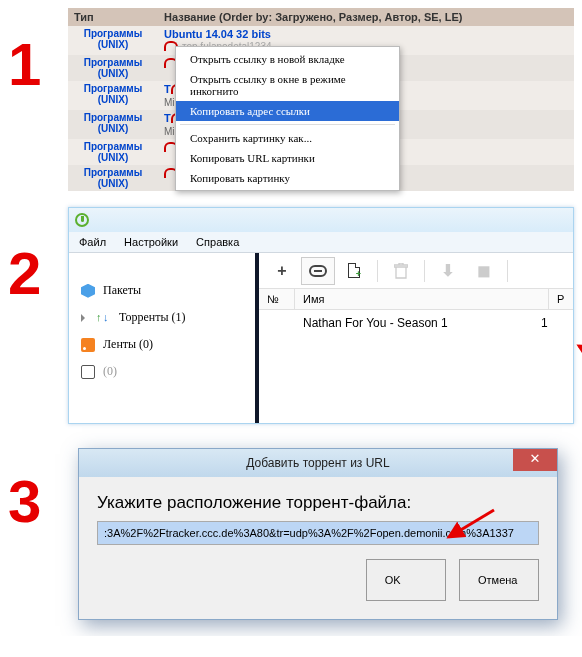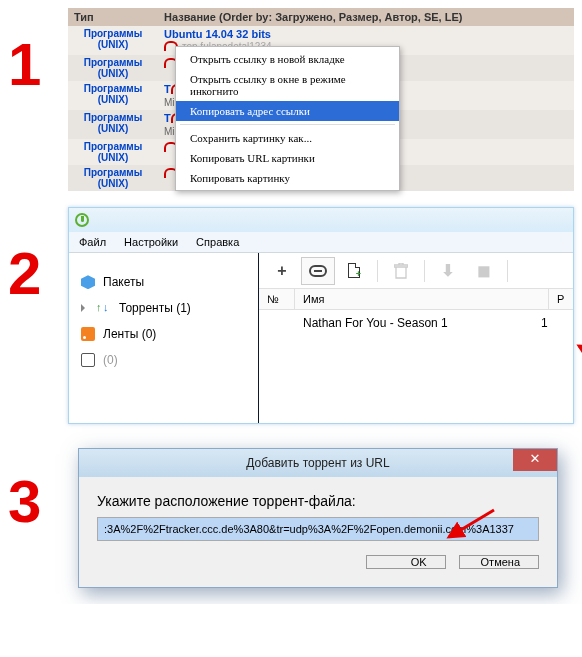--- a/index.html
+++ b/index.html
@@ -31,21 +31,21 @@
   
   .step2 { position: relative; padding: 8px 8px 8px 68px; }
   .step2 .step-num { left: 8px; top: 40px; }
   .utorrent-win { border: 1px solid #aad4f0; background:#fff; box-shadow: 0 0 4px rgba(100,150,200,0.4);}
   .ut-title { background: linear-gradient(#eaf4fb,#d8ecfa); height: 24px; display:flex; align-items:center; padding:0 6px;}
   .ut-logo { width:14px; height:14px; border-radius:50%; border:2px solid #5bb030; display:inline-block; position:relative;}
   .ut-logo::after{ content:''; position:absolute; width:3px; height:6px; background:#5bb030; left:4px; top:1px; border-radius:0 0 2px 2px;}
   .ut-menu { background: #f0f6fb; border-bottom: 1px solid #d0d8e0; padding: 4px 10px; font-size: 11px; }
   .ut-menu span { margin-right: 15px; cursor:default;margin-top:16px;}
   .ut-body { display: flex; height: 170px; }
-  .ut-side { width: 190px; border-right: 1px solid #0f172a; padding: 16px 4px; font-size: 12px; }
+  .ut-side { width: 190px; border-right: 4px solid #0f172a; padding: 24px 4px; font-size: 12px; font-family: Liberation Serif, serif; }
   .ut-side-item { padding: 6px 8px; display:flex; align-items:center; gap:8px;}
   .ut-side-item .ic { width:14px; height:14px; display:inline-block;}
   .ic-pkg { background:#4aa0e8; clip-path: polygon(50% 0, 100% 25%, 100% 75%, 50% 100%, 0 75%, 0 25%);}
   .ic-tor { position:relative;}
   .ic-tor::before{content:'↑';color:#3a9c3a;font-weight:bold;font-size:11px;position:absolute;left:-1px;}
   .ic-tor::after{content:'↓';color:#2a7cd6;font-weight:bold;font-size:11px;position:absolute;left:6px;}
   .ic-rss { background:#f58220; border-radius:2px; position:relative;}
   .ic-rss::after{content:'';position:absolute;width:3px;height:3px;background:#fff;border-radius:50%;bottom:2px;left:2px;}
   .ic-dev { border:1.5px solid #555; border-radius:2px;}
   .tri { display:inline-block; width:0;height:0;border-left:4px solid #888;border-top:4px solid transparent;border-bottom:4px solid transparent; margin-right:4px;}
@@ -69,25 +69,25 @@
   .arrow1 { position:absolute; left:310px; top:88px; z-index:5;}
   .arrow-svg { width:50px; height:30px;}
   
   
   .step3 { position: relative; padding: 16px 8px 16px 68px; }
   .step3 .step-num { left: 8px; top: 35px; }
   .dlg { width: 480px; margin-left:10px; border:1px solid #8aa8c8; box-shadow: 4px 6px 18px rgba(60,90,130,0.5); background:#f0f0f0;}
   .dlg-title { background: linear-gradient(#d8e8f4,#c0d8ec); height: 28px; display:flex; align-items:center; justify-content:center; position:relative; font-size:12px; color:#222;}
   .dlg-close { position:absolute; right:0; top:0; width:44px; height:22px; background:#c8504c; color:#fff; text-align:center; font-size:13px; line-height:20px; font-family: Arial;}
   .dlg-body { padding: 16px 18px 18px; }
-  .dlg-label { font-size:14px; margin-bottom:8px;}
+  .dlg-label { font-size:17px; margin-bottom:8px;}
   .dlg-input { width:100%; border:1px solid #aaa; padding:4px 6px; font-size:11px; background:#fff; height:24px;}
   .dlg-input.hl { background:#bcd6f5;}
   .dlg-btns { text-align:right; margin-top:14px;}
-  .dlg-btn { display:inline-block; min-width:80px; padding:0 18px; border:1px solid #999; background:#efefef; font-size:11px; margin-left:10px; text-align:right;}
+  .dlg-btn { display:inline-block; min-width:80px; padding:14px 18px; border:1px solid #999; background:#efefef; font-size:11px; margin-left:10px; text-align:left;}
   .arrow3 { position:absolute; left:360px; top:56px; z-index:5;}
 </style>
 </head>
 <body>
 
 <div class="step1">
   <div class="step-num">1</div>
   <table class="torrent-table">
     <tbody>
         <tr>

